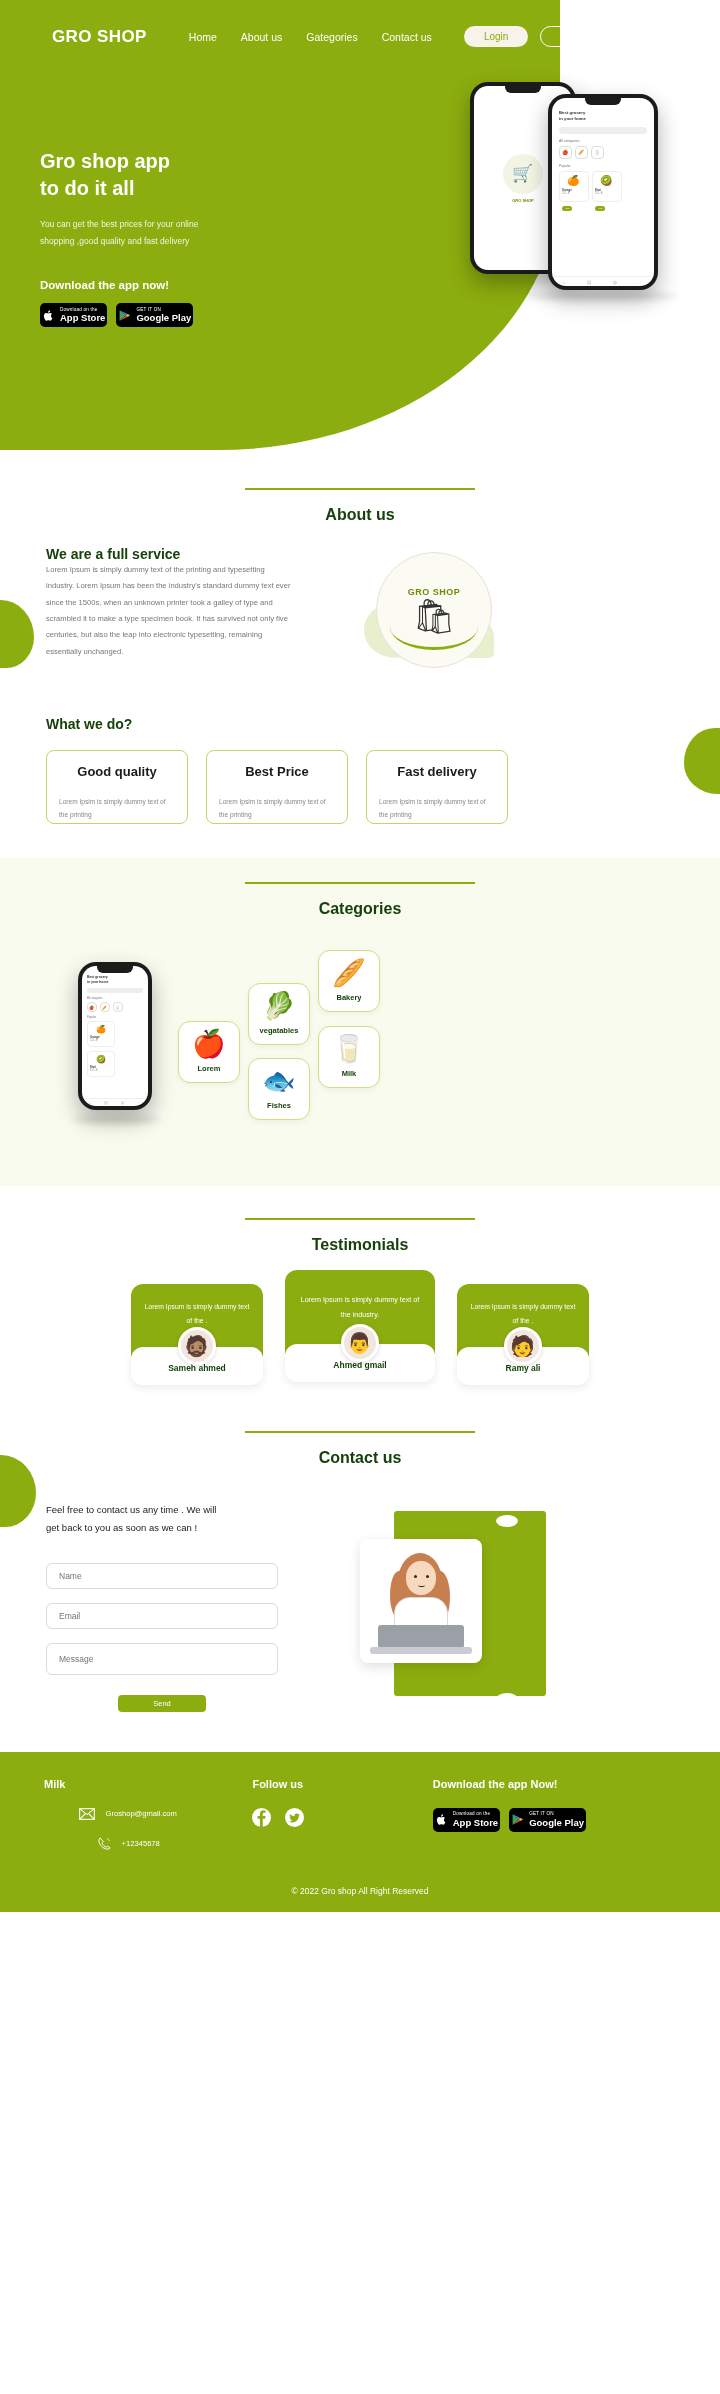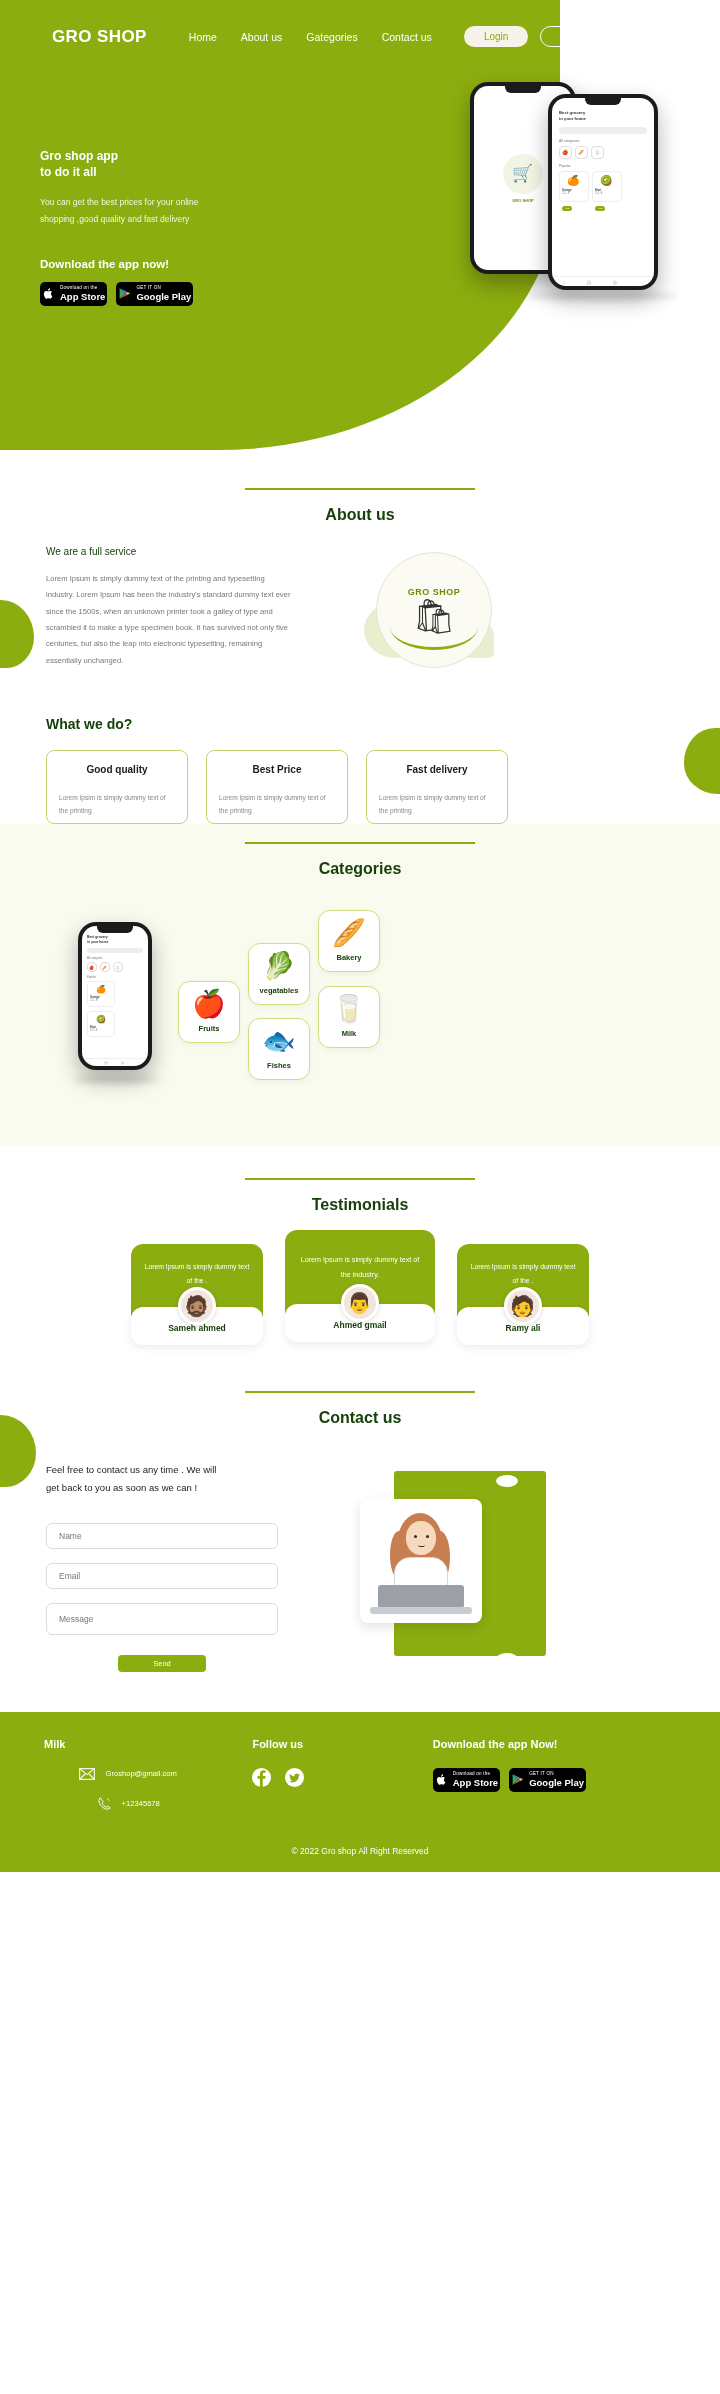--- a/index.html
+++ b/index.html
@@ -82,21 +82,21 @@
   }
 
   .hero-copy {
     position: absolute;
     left: 40px; top: 148px;
     width: 260px;
     z-index: 5;
   }
   .hero-title {
     color: #ffffff;
-    font-size: 12px;
+    font-size: 20px;
     font-weight: 700;
     line-height: 1.35;
     margin-bottom: 14px;
   }
   .hero-sub {
     color: #f2f5e4;
     font-size: 8.5px;
     line-height: 1.95;
     width: 200px;
     margin-bottom: 30px;
@@ -190,23 +190,22 @@
   .blob-right {
     position: absolute; right: -34px; top: 258px;
     width: 70px; height: 66px;
     background: #8cad0f;
     border-radius: 44% 0 0 48% / 52% 0 0 46%;
   }
   .about-row { display: flex; padding: 22px 34px 0 46px; gap: 10px; }
   .about-col { width: 300px; }
   .about-h {
     color: #17410a;
-    font-size: 10px;
-    font-weight: 400;
-    margin-bottom: 14px;
+    font-size: 14px;
+    font-weight: 700;
   }
   .about-p {
     color: #777;
     font-size: 7.6px;
     line-height: 2.15;
     width: 245px;
   }
   .about-logo-wrap {
     position: relative; width: 175px; height: 140px; margin-top: 4px;
   }
@@ -241,27 +240,28 @@
     margin-top: 26px;
   }
   .wd-h { color: #17410a; font-size: 14px; font-weight: 700; margin-bottom: 18px; }
   .wd-cards { display: flex; gap: 18px; }
   .wd-card {
     width: 142px; height: 74px;
     border: 1px solid #c3d46a;
     border-radius: 8px;
     padding: 13px 12px 0;
   }
-  .wd-card-t { font-size: 10px; font-weight: 700; color: #1b1b1b; text-align: center; margin-bottom: 16px; }
+  .wd-card-t { font-size: 13px; font-weight: 700; color: #1b1b1b; text-align: center; margin-bottom: 16px; }
   .wd-card-p { font-size: 6.6px; color: #888; line-height: 2; }
 
   
   .cats {
     background: #f9fbef;
-    padding: 18px 0 38px;
+    margin-top: 34px;
+    padding: 24px 0 38px;
     position: relative;
   }
   .cat-stage { position: relative; height: 220px; margin-top: 10px; }
   .cat-phone { position: absolute; left: 78px; top: 34px; width: 74px; height: 148px; }
   .cat-phone-shadow { position:absolute; left:72px; top:188px; width:88px; height:7px; background:rgba(0,0,0,.12); border-radius:50%; filter: blur(3px);}
   .cat-card {
     position: absolute;
     background: #ffffff;
     border: 1px solid #cfe07e;
     border-radius: 12px;
@@ -602,21 +602,21 @@
           <span>▤</span>
           <span>◍</span>
           <span>⋯</span>
         </div>
       </div>
     </div>
     <div class="cat-phone-shadow"></div>
 
     <div class="cat-card cc-fruits">
       <div class="cc-ic">🍎</div>
-      <div class="cc-t">Fruits</div>
+      <div class="cc-t">Lorem</div>
     </div>
     <div class="cat-card cc-veg">
       <div class="cc-ic">🥬</div>
       <div class="cc-t">vegatables</div>
     </div>
     <div class="cat-card cc-fish">
       <div class="cc-ic">🐟</div>
       <div class="cc-t">Fishes</div>
     </div>
     <div class="cat-card cc-bakery">

